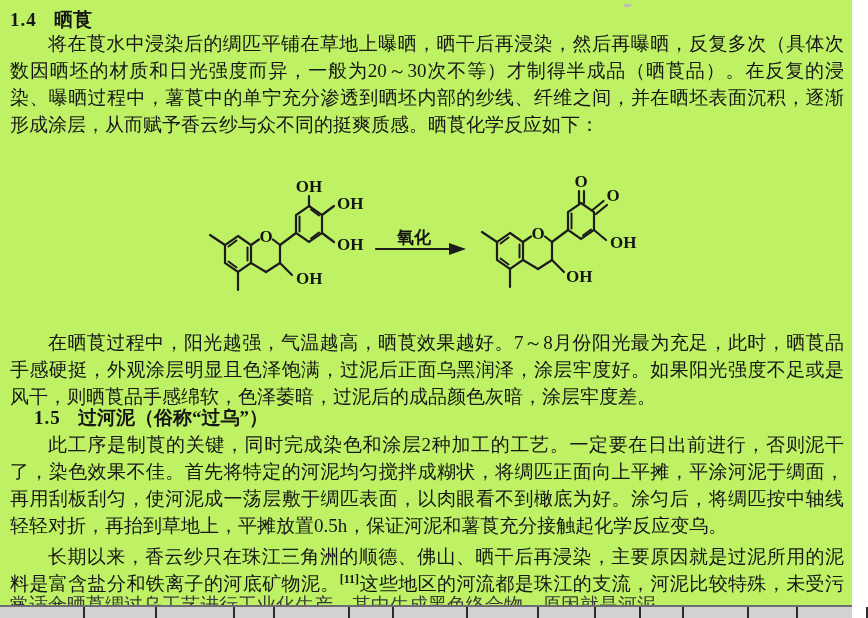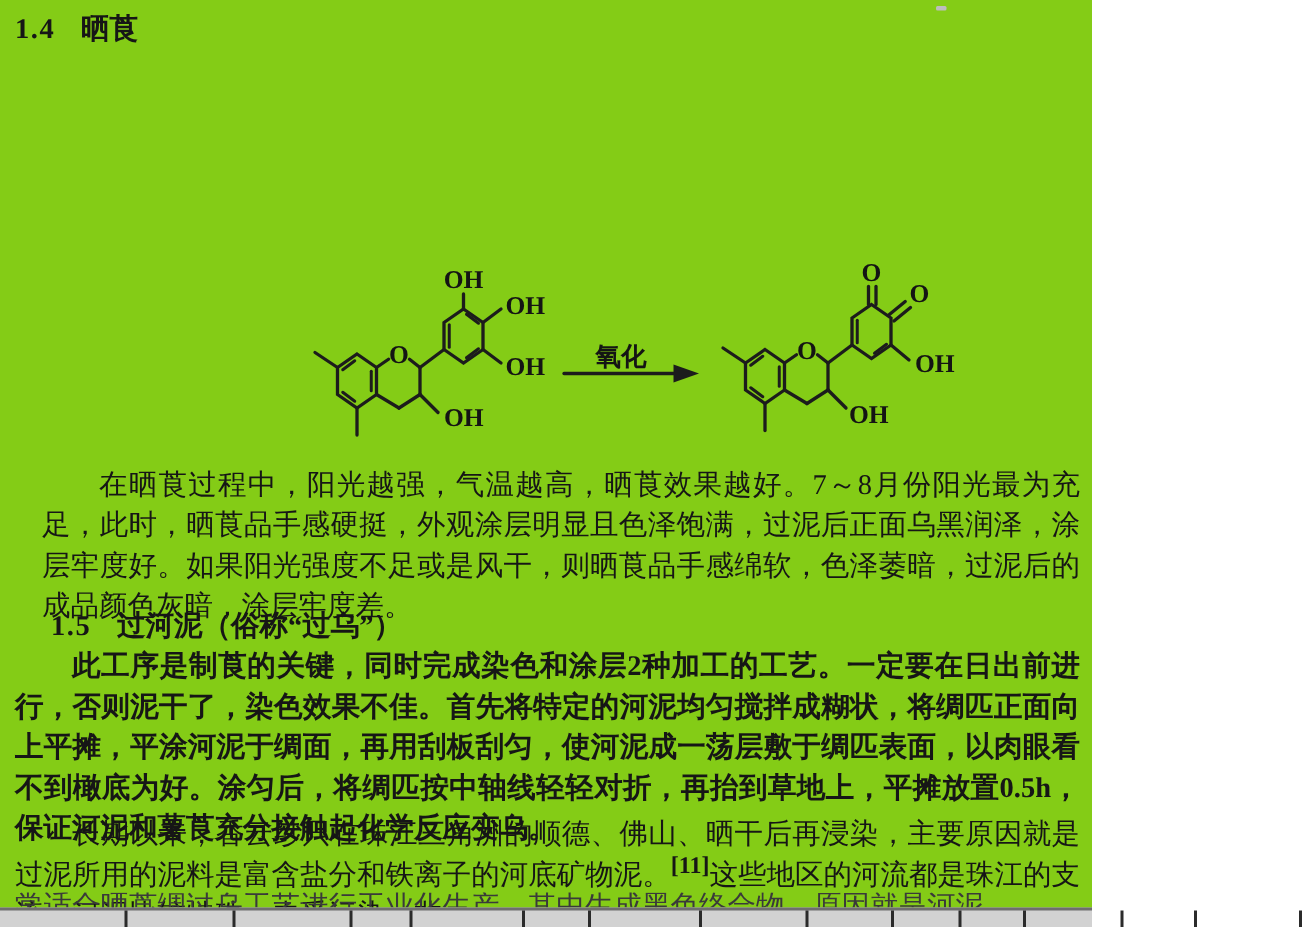--- a/index.html
+++ b/index.html
@@ -2,26 +2,26 @@
 <html><head>
 <meta charset="utf-8">
 <style>
   html,body{margin:0;padding:0;}
   body{
     width:868px;height:618px;overflow:hidden;
     background:#ffffff;
     font-family:"Liberation Serif","DejaVu Serif",serif;
     color:#161616;
   }
-  .page{position:relative;width:728px;height:618px;background:#84cc16;}
+  .page{position:relative;width:852px;height:618px;background:#bef264;}
   .blk{position:absolute;left:10px;right:8px;}
   .sec-head{font-size:19px;font-weight:bold;line-height:26px;white-space:nowrap;}
   .sec-head .sec-num{display:inline-block;min-width:44px;letter-spacing:1px;}
   .para{font-size:19px;line-height:27px;text-align:justify;text-indent:2em;margin:0;}
-  .para sup{font-size:16px;font-weight:bold;line-height:0;vertical-align:super;}
+  .para sup{font-size:12px;font-weight:bold;line-height:0;vertical-align:super;}
   .clipped-line{
     position:absolute;left:10px;right:8px;top:595px;height:10px;overflow:hidden;
     font-size:19px;line-height:20px;white-space:nowrap;color:#3a3a3a;
   }
   .bottom-table{
     position:absolute;left:0;right:0;top:605px;height:13px;
     background:#d2d2d2;border-top:2px solid #6e6e6e;
   }
   .col-line{position:absolute;top:0;bottom:0;width:2px;background:#2b2b2b;}
   .scan-artifact{position:absolute;left:624px;top:4px;width:7px;height:3px;background:#bdbdbd;border-radius:1px;}
@@ -36,20 +36,21 @@
 <body>
 
 <div class="page">
 
   <div class="scan-artifact"></div>
 
   <div class="blk sec-head" style="top:7px;">
     <span class="sec-num">1.4</span><span>晒莨</span>
   </div>
 
+  <p class="blk para" style="top:30px;">将在莨水中浸染后的绸匹平铺在草地上曝晒，晒干后再浸染，然后再曝晒，反复多次（具体次数因晒坯的材质和日光强度而异，一般为20～30次不等）才制得半成品（晒莨品）。在反复的浸染、曝晒过程中，薯莨中的单宁充分渗透到晒坯内部的纱线、纤维之间，并在晒坯表面沉积，逐渐形成涂层，从而赋予香云纱与众不同的挺爽质感。晒莨化学反应如下：</p>
 
   <svg class="scheme" width="868" height="618" viewBox="0 0 868 618">
 
     <g>
 
       <polygon class="bond" points="238,236 251,245 251,263 238,272 225,263 225,245"></polygon>
 
       <line class="bond-thin" x1="228.5" y1="246.5" x2="236.5" y2="240.5"></line>
       <line class="bond-thin" x1="247.5" y1="247.5" x2="247.5" y2="260.5"></line>
       <line class="bond-thin" x1="236.5" y1="267.5" x2="228.5" y2="261.5"></line>
@@ -122,27 +123,27 @@
       <text class="atom" x="613" y="201" text-anchor="middle">O</text>
 
       <line class="bond" x1="594" y1="230" x2="606" y2="240"></line>
       <text class="atom" x="610" y="248" text-anchor="start">OH</text>
 
       <line class="bond" x1="552" y1="260" x2="564" y2="272"></line>
       <text class="atom" x="566" y="282" text-anchor="start">OH</text>
     </g>
   </svg>
 
-  <p class="blk para" style="top:310px;margin-left:18px;">在晒莨过程中，阳光越强，气温越高，晒莨效果越好。7～8月份阳光最为充足，此时，晒莨品手感硬挺，外观涂层明显且色泽饱满，过泥后正面乌黑润泽，涂层牢度好。如果阳光强度不足或是风干，则晒莨品手感绵软，色泽萎暗，过泥后的成品颜色灰暗，涂层牢度差。</p>
+  <p class="blk para" style="top:329px;">在晒莨过程中，阳光越强，气温越高，晒莨效果越好。7～8月份阳光最为充足，此时，晒莨品手感硬挺，外观涂层明显且色泽饱满，过泥后正面乌黑润泽，涂层牢度好。如果阳光强度不足或是风干，则晒莨品手感绵软，色泽萎暗，过泥后的成品颜色灰暗，涂层牢度差。</p>
 
   <div class="blk sec-head" style="top:405px;margin-left:24px;">
     <span class="sec-num">1.5</span><span>过河泥（俗称“过乌”）</span>
   </div>
 
-  <p class="blk para" style="top:431px;font-weight:bold;">此工序是制莨的关键，同时完成染色和涂层2种加工的工艺。一定要在日出前进行，否则泥干了，染色效果不佳。首先将特定的河泥均匀搅拌成糊状，将绸匹正面向上平摊，平涂河泥于绸面，再用刮板刮匀，使河泥成一荡层敷于绸匹表面，以肉眼看不到橄底为好。涂匀后，将绸匹按中轴线轻轻对折，再抬到草地上，平摊放置0.5h，保证河泥和薯莨充分接触起化学反应变乌。</p>
+  <p class="blk para" style="top:431px;">此工序是制莨的关键，同时完成染色和涂层2种加工的工艺。一定要在日出前进行，否则泥干了，染色效果不佳。首先将特定的河泥均匀搅拌成糊状，将绸匹正面向上平摊，平涂河泥于绸面，再用刮板刮匀，使河泥成一荡层敷于绸匹表面，以肉眼看不到橄底为好。涂匀后，将绸匹按中轴线轻轻对折，再抬到草地上，平摊放置0.5h，保证河泥和薯莨充分接触起化学反应变乌。</p>
 
   <p class="blk para" style="top:543px;"><span>长期以来，香云纱只在珠江三角洲的顺德、佛山、晒干后再浸染，主要原因就是过泥所用的泥料是富含盐分和铁离子的河底矿物泥。</span><sup>[11]</sup><span>这些地区的河流都是珠江的支流，河泥比较特殊，未受污染，非</span></p>
 
   <div class="clipped-line">常适合晒莨绸过乌工艺进行工业化生产，其中生成黑色络合物，原因就是河泥</div>
 
   <div class="bottom-table" id="bottom-table">
       <div class="col-line" style="left: 83px;"></div>
       <div class="col-line" style="left: 155px;"></div>
       <div class="col-line" style="left: 233px;"></div>
       <div class="col-line" style="left: 273px;"></div>

